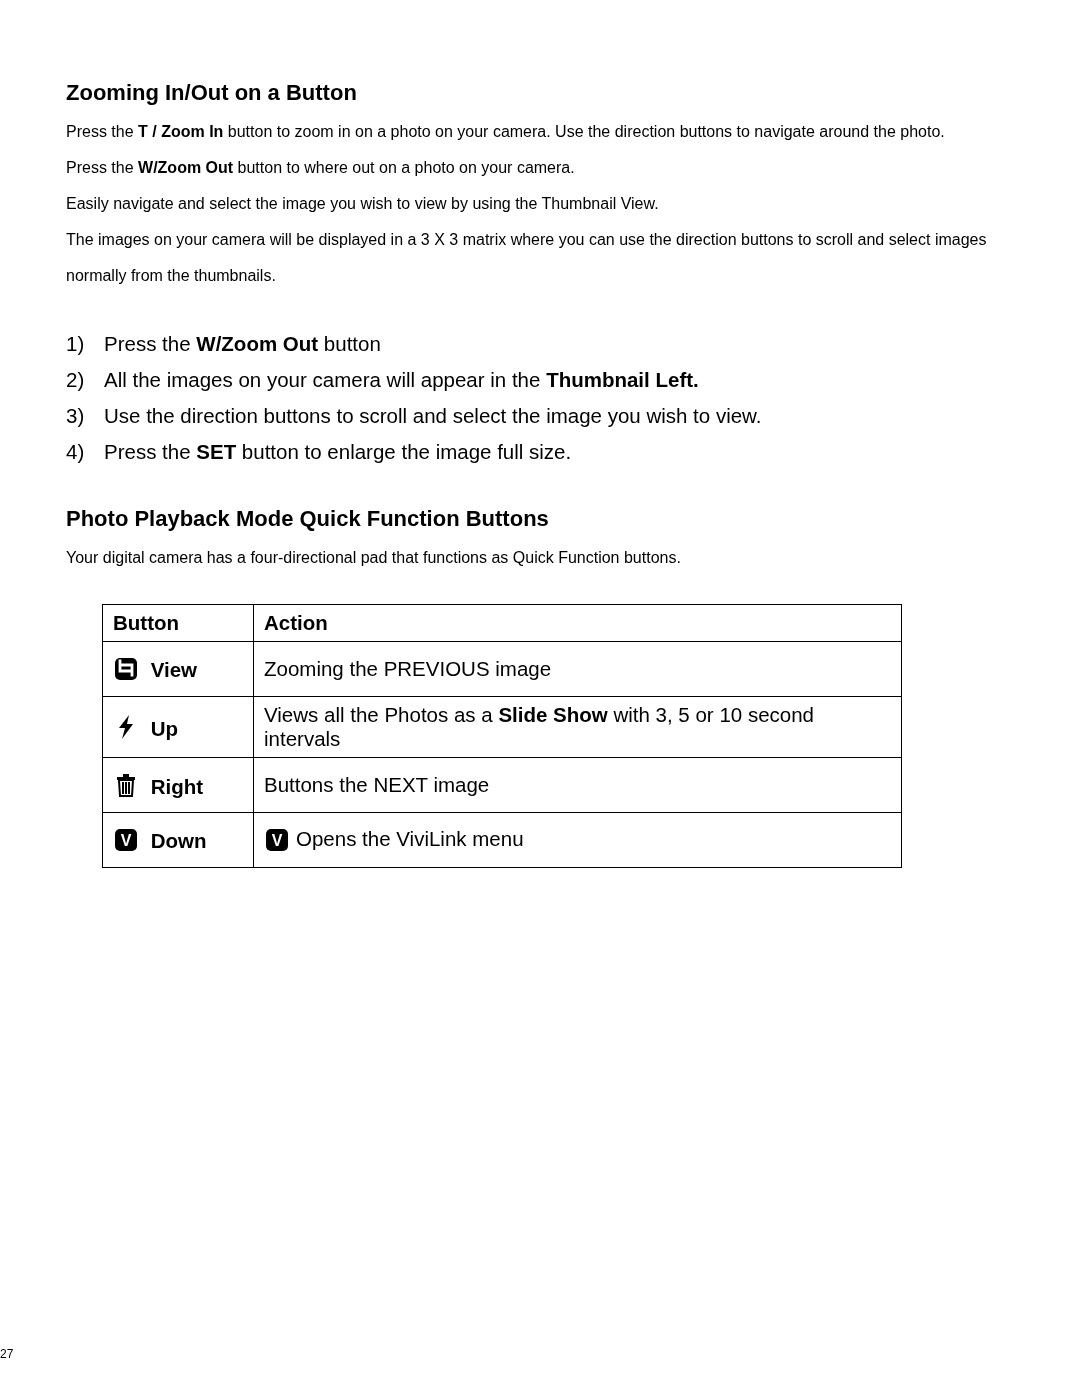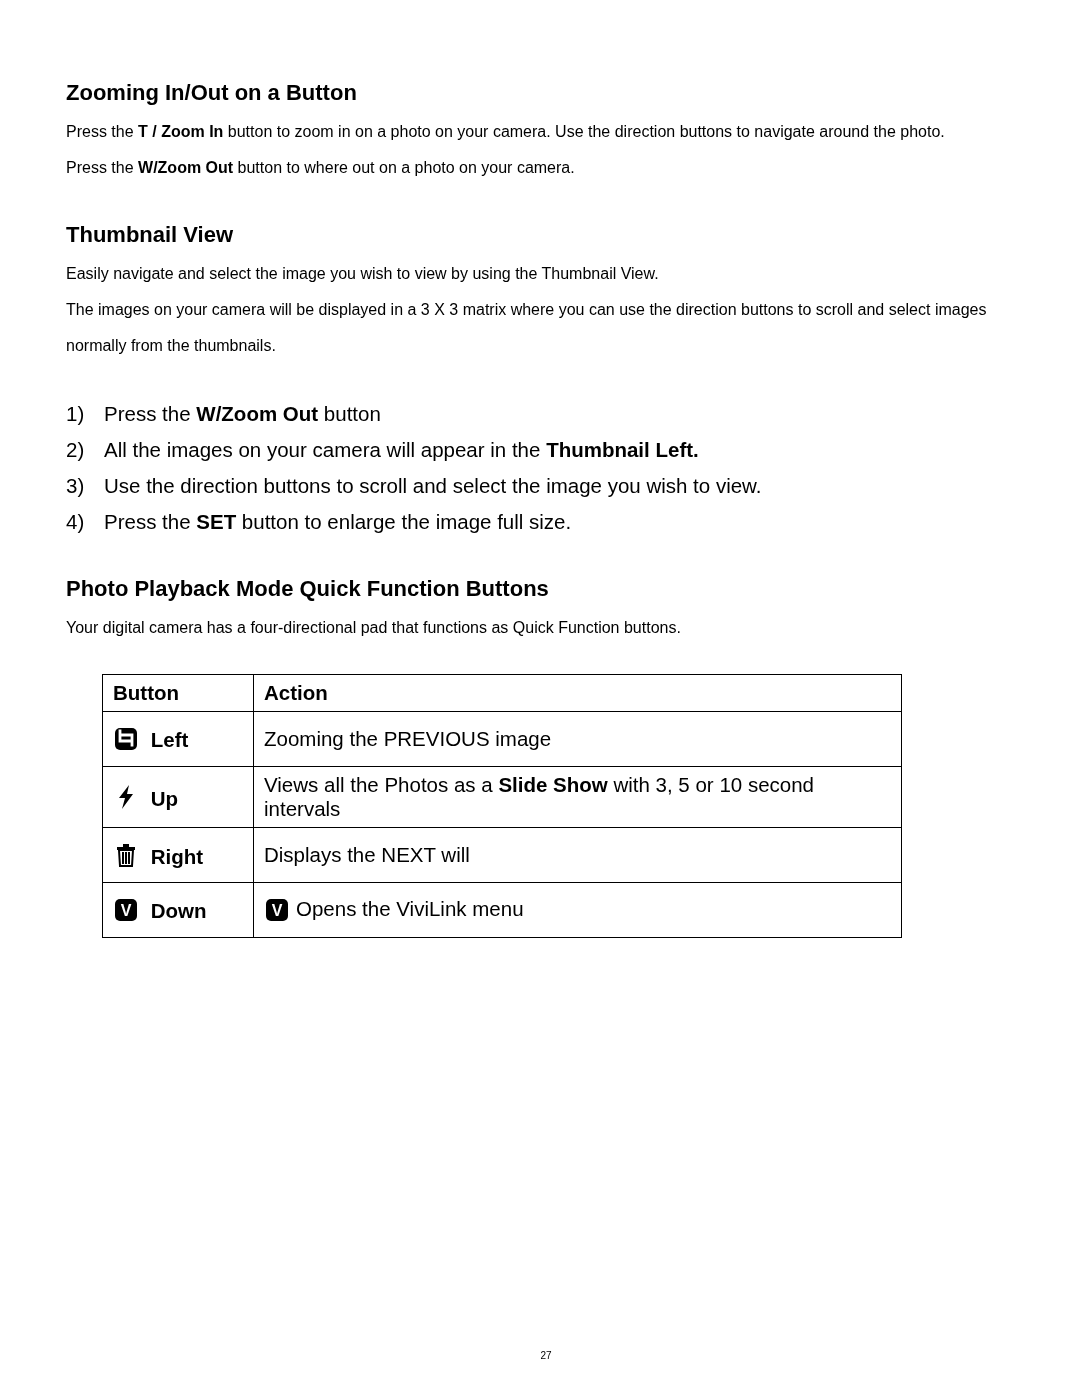--- a/index.html
+++ b/index.html
@@ -89,24 +89,24 @@
   .btn-icon-box {
     display: inline-block;
     vertical-align: bottom;
   }
   .btn-icon-box svg {
     display: block;
   }
   .page-num {
     position: absolute;
     bottom: 36px;
-    left: 12px;
+    left: 0;
     right: 0;
-    text-align: center;
-    font-size: 10px;
+    text-align: left;
+    font-size: 12px;
   }
   .action-cell .inline-icon {
     display: inline-block;
     vertical-align: middle;
     margin-right: 6px;
   }
   .action-cell .inline-icon svg { display: block; }
 </style>
 </head>
 <body>
@@ -114,21 +114,20 @@
 <div class="page">
 
   <h3 class="heading">Zooming In/Out on a Button</h3>
   <p class="para">
     <span>Press the </span><strong class="inline">T / Zoom In</strong><span> button to zoom in on a photo on your camera. Use the direction buttons to navigate around the photo.</span>
   </p>
   <p class="para">
     <span>Press the </span><strong class="inline">W/Zoom Out</strong><span> button to where out on a photo on your camera.</span>
   </p>
 
-  <h3 class="heading heading-sp">Thumbnail View</h3>
   <p class="para">Easily navigate and select the image you wish to view by using the Thumbnail View.</p>
   <p class="para">The images on your camera will be displayed in a 3 X 3 matrix where you can use the direction buttons to scroll and select images normally from the thumbnails.</p>
 
   <ol class="list">
     <li>
       <span>Press the </span><strong class="inline">W/Zoom Out</strong><span> button</span>
     </li>
     <li>
       <span>All the images on your camera will appear in the </span><strong class="inline">Thumbnail Left.</strong>
     </li>
@@ -151,21 +150,21 @@
     <tr>
       <td class="btn-cell">
         <span class="btn-icon-box">
           <svg width="26" height="26" viewBox="0 0 26 26">
             <rect x="2" y="2" width="22" height="22" rx="5" ry="5" fill="#000"></rect>
 
             <path d="M7 5 v10 h10" stroke="#fff" stroke-width="2.8" fill="none" stroke-linecap="square"></path>
             <path d="M9 9 h10 v10" stroke="#fff" stroke-width="2.8" fill="none" stroke-linecap="square"></path>
           </svg>
         </span>
-        <span class="btn-label">Left</span>
+        <span class="btn-label">View</span>
       </td>
       <td class="action-cell">Zooming the PREVIOUS image</td>
     </tr>
 
     <tr>
       <td class="btn-cell btn-cell-tall">
         <span class="btn-icon-box">
           <svg width="26" height="28" viewBox="0 0 26 28">
 
             <path d="M16 2 L6 15 L12 15 L9 26 L20 11 L14 11 Z" fill="#000"></path>
@@ -186,21 +185,21 @@
             <rect x="4" y="6" width="18" height="3" fill="#000"></rect>
             <rect x="10" y="3" width="6" height="3" fill="#000"></rect>
             <path d="M6 9 h14 l-1 16 h-12 z" fill="none" stroke="#000" stroke-width="2"></path>
             <line x1="10" y1="11" x2="10" y2="23" stroke="#000" stroke-width="2"></line>
             <line x1="13" y1="11" x2="13" y2="23" stroke="#000" stroke-width="2"></line>
             <line x1="16" y1="11" x2="16" y2="23" stroke="#000" stroke-width="2"></line>
           </svg>
         </span>
         <span class="btn-label">Right</span>
       </td>
-      <td class="action-cell">Displays the NEXT will</td>
+      <td class="action-cell">Buttons the NEXT image</td>
     </tr>
 
     <tr>
       <td class="btn-cell">
         <span class="btn-icon-box">
           <svg width="26" height="26" viewBox="0 0 26 26">
             <rect x="2" y="2" width="22" height="22" rx="5" ry="5" fill="#000"></rect>
             <text x="13" y="19" text-anchor="middle" font-family="Arial" font-weight="bold" font-size="16" fill="#fff">V</text>
           </svg>
         </span>

